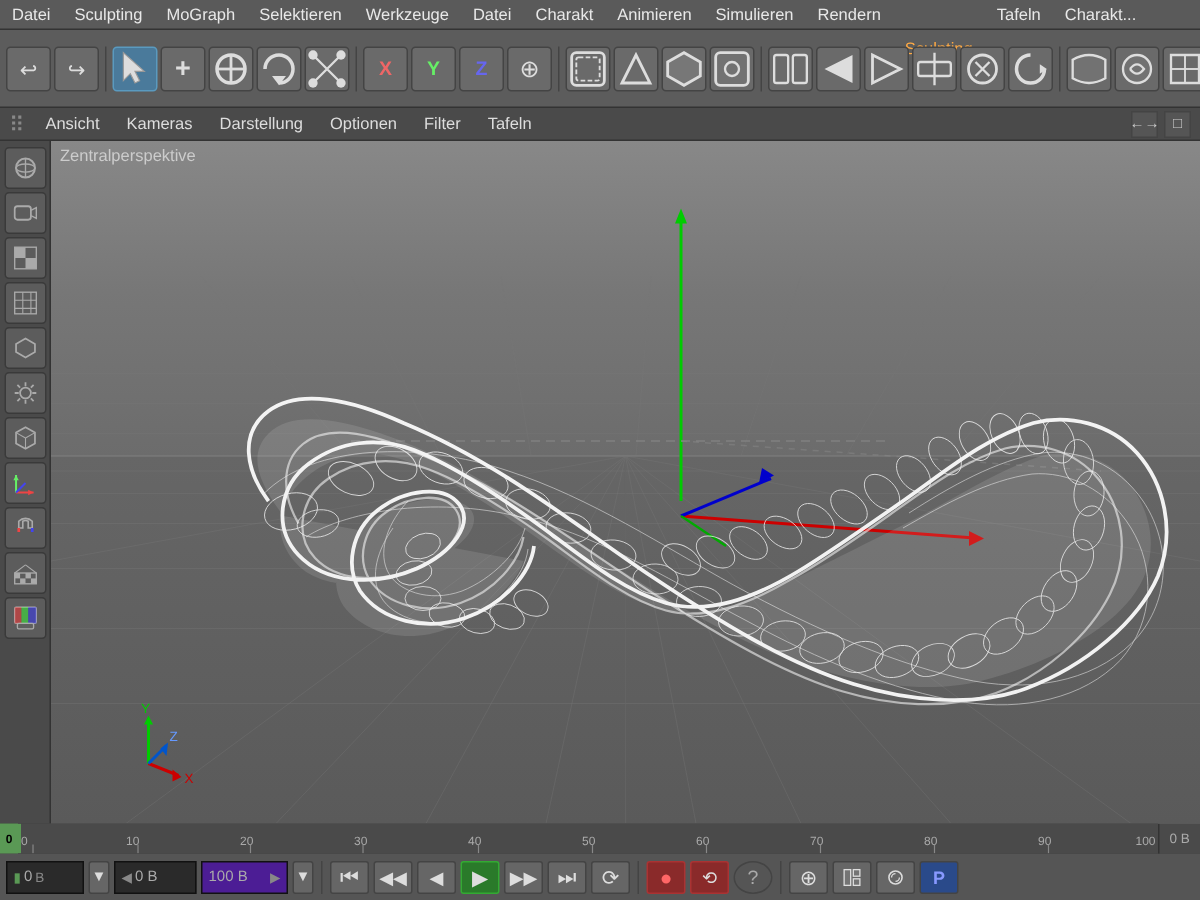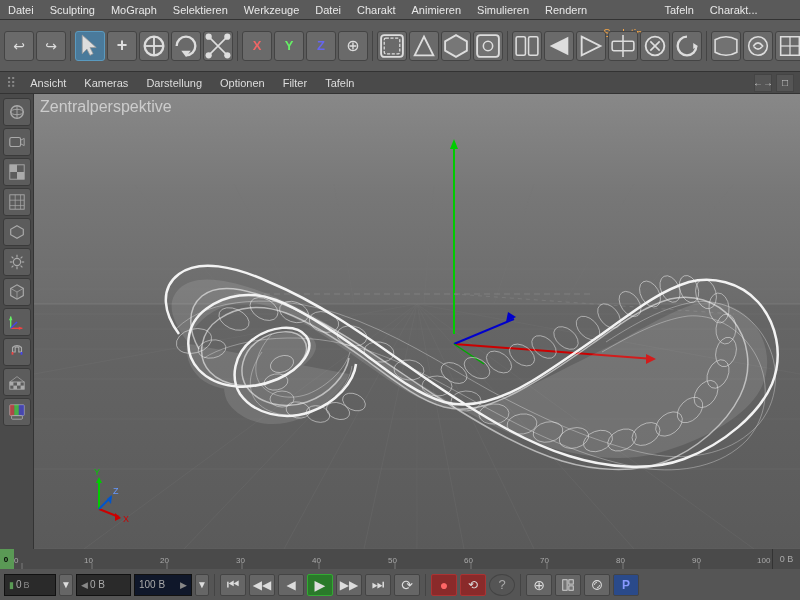--- a/index.html
+++ b/index.html
@@ -55,21 +55,21 @@
       display: flex; align-items: center; justify-content: center; cursor: pointer; font-size: 13px;
       flex-shrink: 0;
     }
     .side-btn svg { width: 18px; height: 18px; }
 
     
     #viewport {
       flex: 1; background: #686868; position: relative; overflow: hidden;
     }
     .vp-label {
-      position: absolute; top: 4px; left: 6px; color: #ccc; font-size: 16px;
+      position: absolute; top: 4px; left: 6px; color: #ccc; font-size: 11px;
     }
 
     
     #grid-canvas {
       position: absolute; top: 0; left: 0; width: 100%; height: 100%;
     }
 
     
     #timeline {
       width: 800px; height: 20px; background: #555; display: flex; align-items: center;
@@ -601,21 +601,21 @@
   <div class="transport-field" style="min-width:52px; font-size:10px; color:#aaa; background:#2a2a2a; border:1px solid #111; height:22px; padding:0 4px; display:flex; align-items:center; gap:2px;">
     <span style="color:#5a9955; font-size:9px;">▮</span>
     <span style="color:#aaa; font-size:10px;">0</span>
     <span style="color:#888; font-size:9px;"> B</span>
   </div>
   <div class="transport-btn" style="width:14px; font-size:10px;">▼</div>
   <div class="transport-field" style="min-width:55px; font-size:10px; color:#aaa; background:#2a2a2a; border:1px solid #111; height:22px; padding:0 4px; display:flex; align-items:center; gap:2px;">
     <span style="color:#888; font-size:9px;">◀</span>
     <span style="color:#aaa; font-size:10px;">0 B</span>
   </div>
-  <div class="transport-field" style="min-width:58px; font-size:10px; color:#aaa; background:#0f172a; border:1px solid #111; height:22px; padding:0 4px; display:flex; align-items:center; gap:2px;justify-content:space-between;">
+  <div class="transport-field" style="min-width:58px; font-size:10px; color:#aaa; background:#4c1d95; border:1px solid #111; height:22px; padding:0 4px; display:flex; align-items:center; gap:2px;justify-content:space-between;">
     <span style="color:#aaa; font-size:10px;">100 B</span>
     <span style="color:#888; font-size:9px;">▶</span>
   </div>
   <div class="transport-btn" style="width:14px; font-size:10px;">▼</div>
   <div class="transport-sep"></div>
   <div class="transport-btn" style="font-size:14px;">⏮</div>
   <div class="transport-btn" style="font-size:12px;">◀◀</div>
   <div class="transport-btn" style="font-size:12px;">◀</div>
   <div class="transport-btn green" style="font-size:14px;">▶</div>
   <div class="transport-btn" style="font-size:12px;">▶▶</div>

